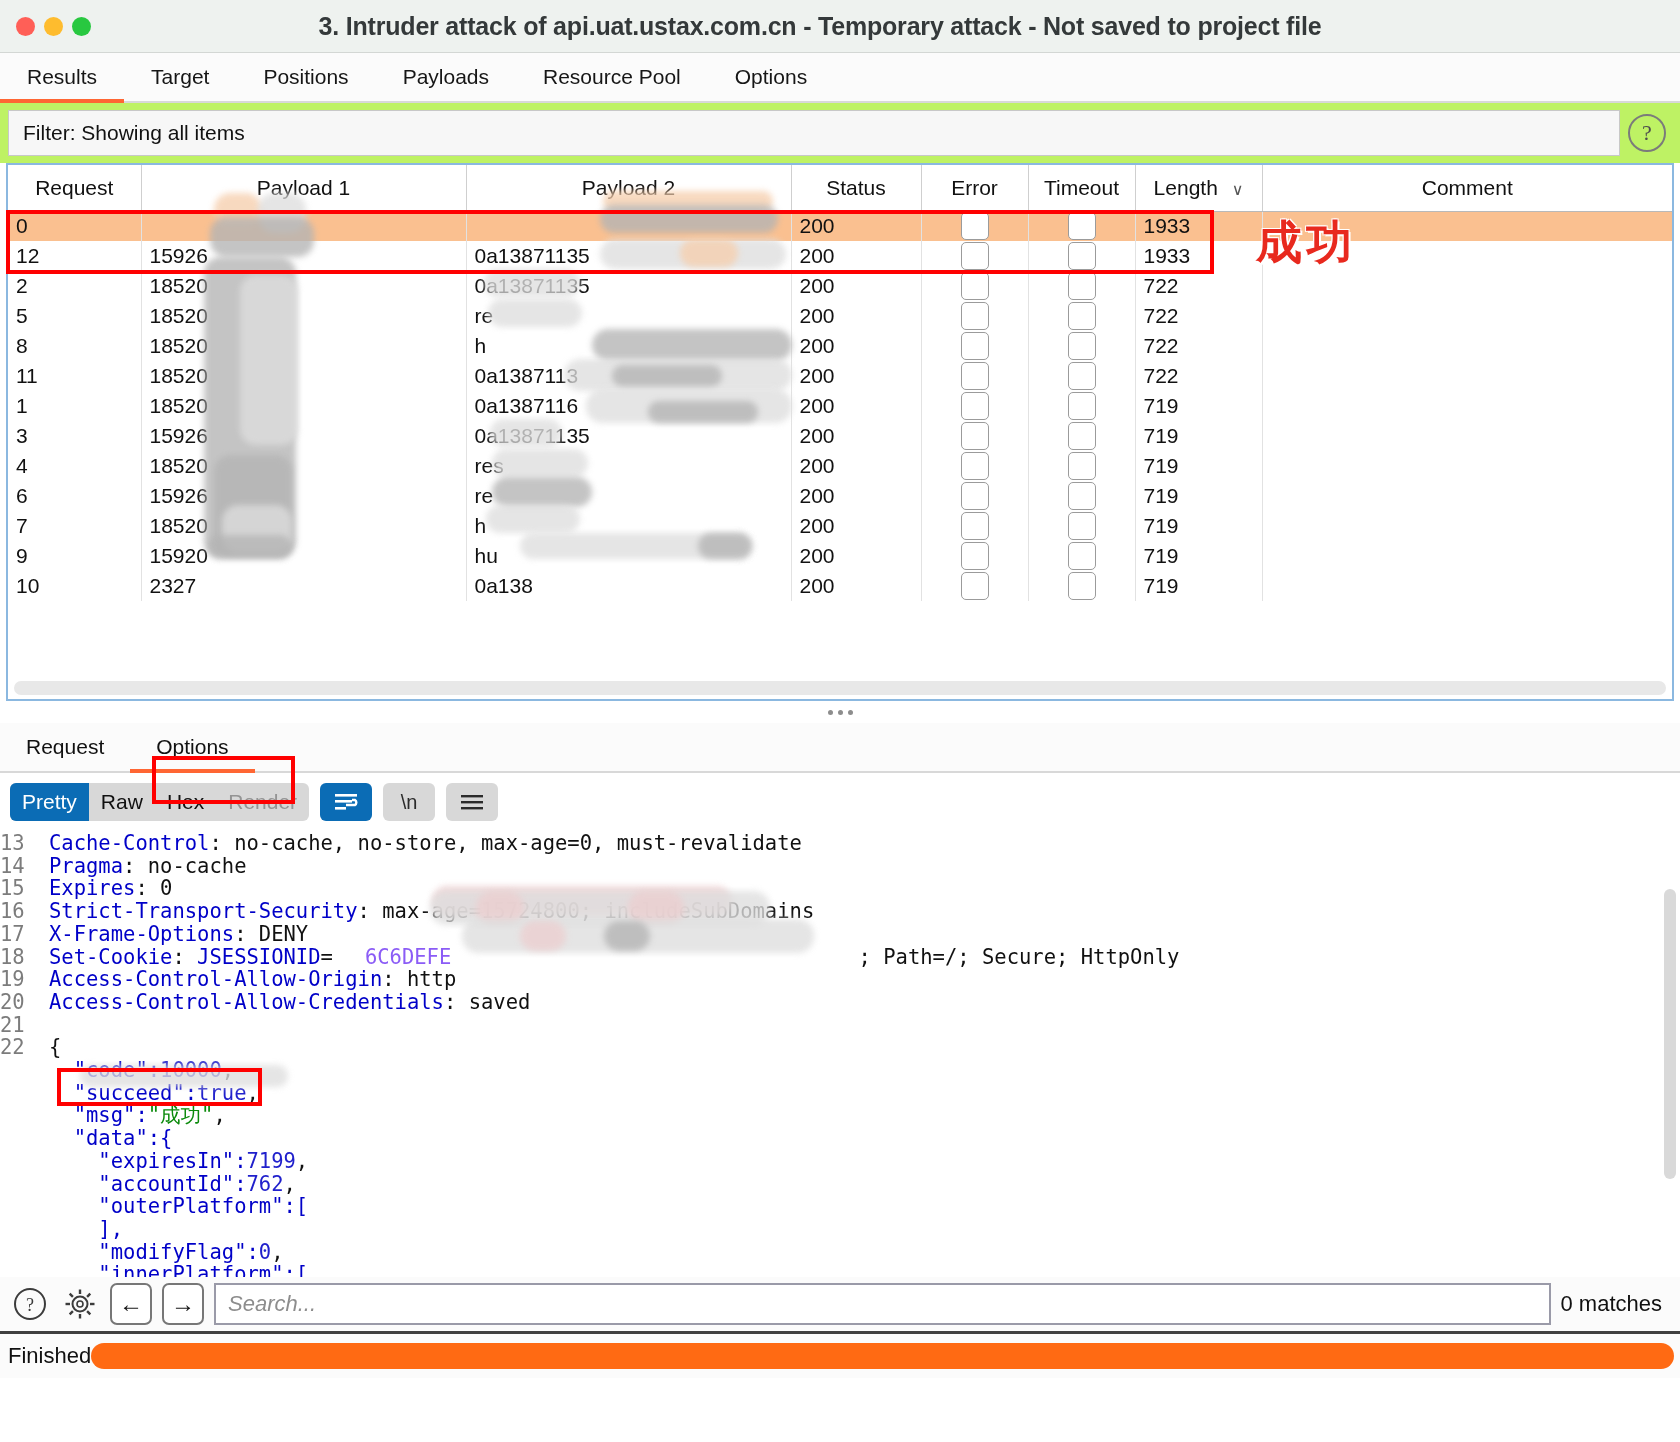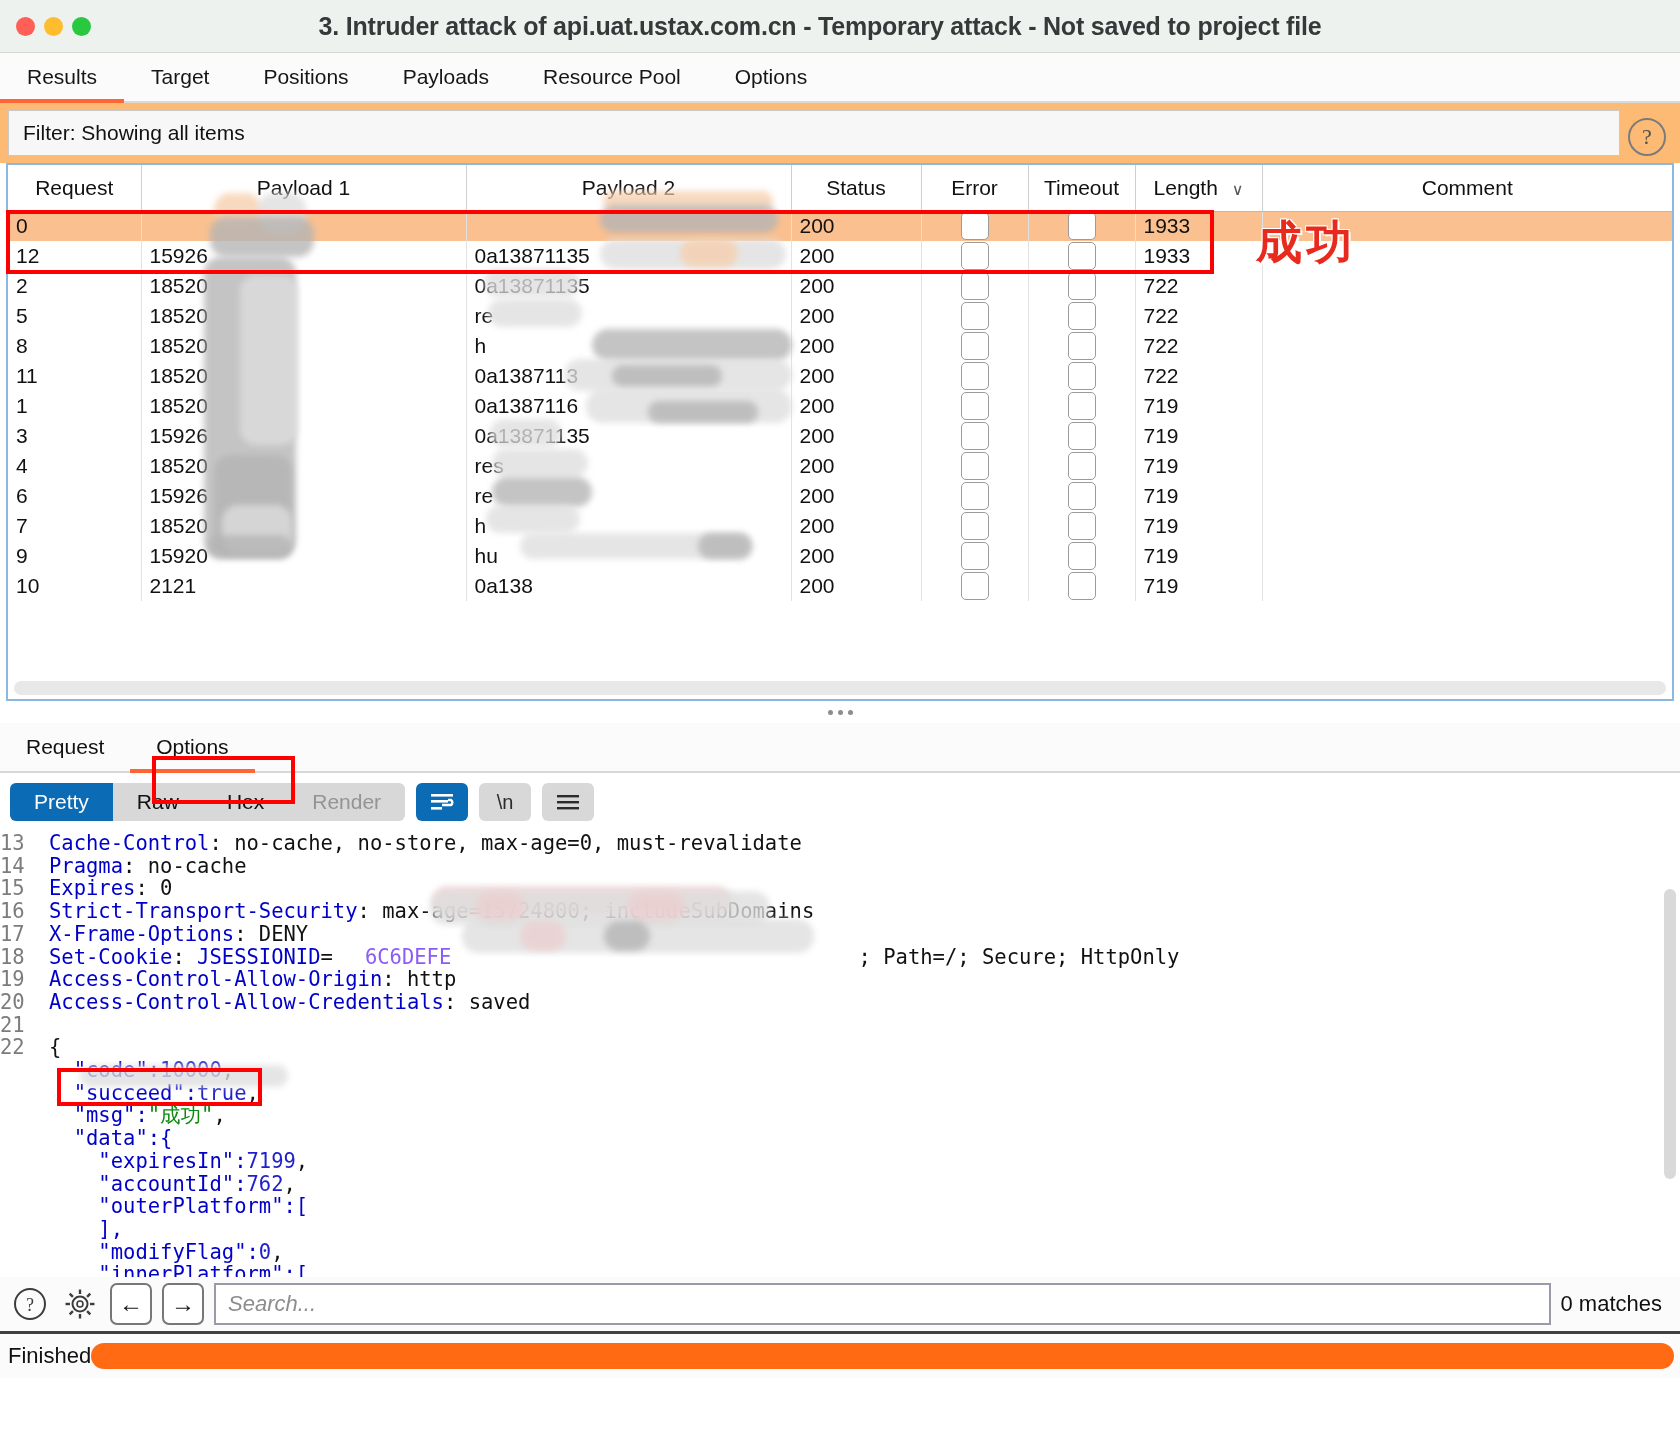--- a/index.html
+++ b/index.html
@@ -69,24 +69,24 @@
     content: "";
     position: absolute;
     left: 0; right: 0; bottom: -2px;
     height: 4px;
     background: #ff6633;
   }
 
   
   .filterrow {
     display: flex;
-    align-items: flex-end;
+    align-items: center;
     padding: 7px 8px 7px 8px;
     gap: 8px;
-    background: #fdba74;
+    background: #bef264;
   }
   .filterbar {
     flex: 1;
     height: 46px;
     background: #f7f7f7;
     border: 1px solid #c8c8c8;
     display: flex;
     align-items: center;
     padding-left: 14px;
     font-size: 21px;
@@ -261,21 +261,21 @@
   }
   .segbox {
     display: flex;
     background: #d8d8d8;
     border-radius: 6px;
     overflow: hidden;
     height: 38px;
   }
   .seg {
     display: flex; align-items: center;
-    padding: 0 24px;
+    padding: 0 12px;
     font-size: 21px;
     color: #111;
   }
   .seg.active { background: #0b6cb5; color: #fff; }
   .seg.disabled { color: #949494; }
   .iconbtn {
     width: 52px; height: 38px;
     border-radius: 6px;
     background: #d8d8d8;
     display: flex; align-items: center; justify-content: center;
@@ -565,21 +565,21 @@
             <td class="c-p1">15920</td>
             <td class="c-p2">hu</td>
             <td class="c-status">200</td>
             <td class="c-cb"><span class="cbox"></span></td>
             <td class="c-cb"><span class="cbox"></span></td>
             <td class="c-len">719</td>
             <td class="" style="border-right: none;"></td>
           </tr>
           <tr>
             <td class="c-req">10</td>
-            <td class="c-p1">2121</td>
+            <td class="c-p1">2327</td>
             <td class="c-p2">0a138</td>
             <td class="c-status">200</td>
             <td class="c-cb"><span class="cbox"></span></td>
             <td class="c-cb"><span class="cbox"></span></td>
             <td class="c-len">719</td>
             <td class="" style="border-right: none;"></td>
           </tr>
         </tbody>
     </table>
 

